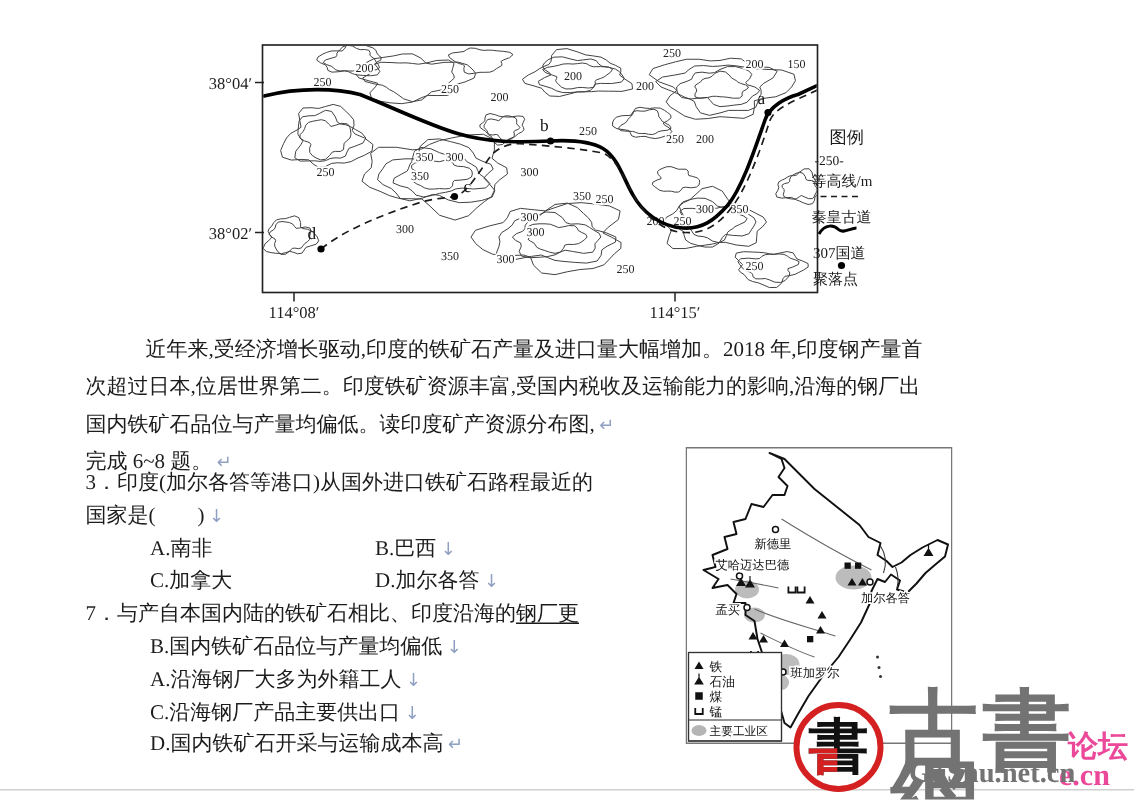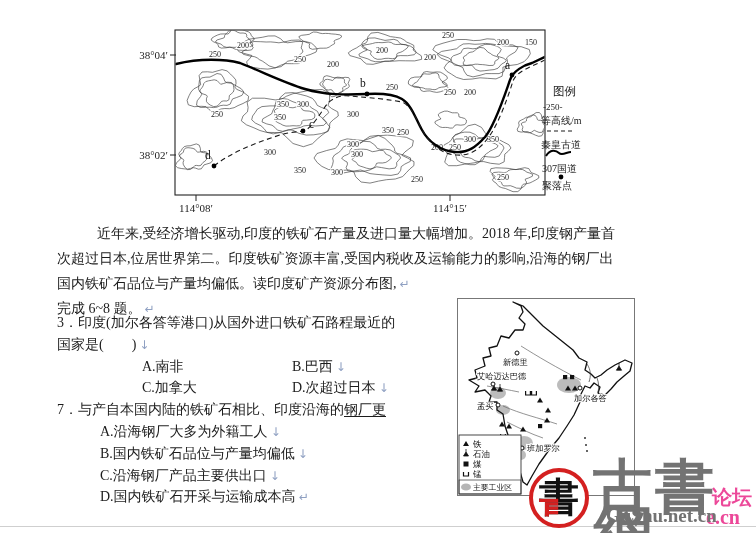--- a/index.html
+++ b/index.html
@@ -4,21 +4,21 @@
 <style>
   html,body{margin:0;padding:0;}
   body{width:756px;height:533px;background:#fff;position:relative;overflow:hidden;
        font-family:"Liberation Serif","DejaVu Serif",serif;}
   .abs{position:absolute;}
   .doc-text{font-family:"Liberation Serif","DejaVu Serif",serif;font-size:14px;color:#1c1c1c;}
   .para-line{white-space:nowrap;line-height:25px;height:25px;}
   .indent{padding-left:40px;}
   .q-line{white-space:nowrap;line-height:21.8px;height:21.8px;}
   .opt-indent{padding-left:43px;}
-  .optA{display:inline-block;width:150px;margin-left:42px;}
+  .optA{display:inline-block;width:150px;}
   .mark{color:#8fa0c2;font-size:12px;font-family:"DejaVu Sans",sans-serif;margin-left:3px;}
   .wavy{text-decoration-line:underline;text-decoration-style:wavy;
         text-decoration-color:#4a6fc4;text-decoration-thickness:1px;text-underline-offset:2px;text-decoration:underline;}
   svg text{font-family:"Liberation Serif","DejaVu Serif",serif;}
   .wm-circle{position:absolute;left:529px;top:468px;width:52px;height:52px;border:4px solid #d42020;
              border-radius:50%;background:#fff;display:flex;align-items:center;justify-content:center;z-index:30;}
   .wm-glyph{position:relative;font-size:40px;font-weight:bold;color:#111;line-height:40px;}
   .wm-glyph .red-part{position:absolute;left:0;top:0;color:#d42020;clip-path:inset(52% 52% 0 0);}
   .wm-name{position:absolute;left:593px;top:464px;font-size:59px;font-weight:bold;color:#737373;
            letter-spacing:3px;z-index:31;line-height:46px;}
@@ -156,27 +156,27 @@
     <div class="para-line"><span>完成 6~8 题。</span><span class="mark">↵</span></div>
   </div>
 
 <div class="abs doc-text" style="left:57px;top:312px;width:420px;">
   <div class="q-line">3．印度(加尔各答等港口)从国外进口铁矿石路程最近的</div>
   <div class="q-line"><span>国家是(　　)</span><span class="mark">↓</span></div>
   <div class="q-line opt-indent">
     <span class="optA">A.南非</span><span>B.巴西</span><span class="mark">↓</span>
   </div>
   <div class="q-line opt-indent">
-    <span class="optA">C.加拿大</span><span>D.次超过日本</span><span class="mark">↓</span>
+    <span class="optA">C.加拿大</span><span>D.加尔各答</span><span class="mark">↓</span>
   </div>
   <div class="q-line">
     <span>7．与产自本国内陆的铁矿石相比、印度沿海的</span><span class="wavy">钢厂更</span>
   </div>
+  <div class="q-line opt-indent"><span>B.国内铁矿石品位与产量均偏低</span><span class="mark">↓</span></div>
   <div class="q-line opt-indent"><span>A.沿海钢厂大多为外籍工人</span><span class="mark">↓</span></div>
-  <div class="q-line opt-indent"><span>B.国内铁矿石品位与产量均偏低</span><span class="mark">↓</span></div>
   <div class="q-line opt-indent"><span>C.沿海钢厂产品主要供出口</span><span class="mark">↓</span></div>
   <div class="q-line opt-indent"><span>D.国内铁矿石开采与运输成本高</span><span class="mark">↵</span></div>
 </div>
 
 <svg id="india-svg" class="abs" style="left:457px;top:298px;" width="178" height="200" viewBox="0 0 178 200">
   <rect x="0.5" y="0.5" width="177" height="197" fill="#fff" stroke="#777" stroke-width="1"></rect>
   <g id="india-industry">
       <ellipse cx="41" cy="95" rx="8" ry="6" fill="#b5b5b5" opacity="0.9"></ellipse>
       <ellipse cx="46" cy="112" rx="7" ry="5" fill="#b5b5b5" opacity="0.9"></ellipse>
       <ellipse cx="112" cy="87" rx="12" ry="8" fill="#b5b5b5" opacity="0.9"></ellipse>

